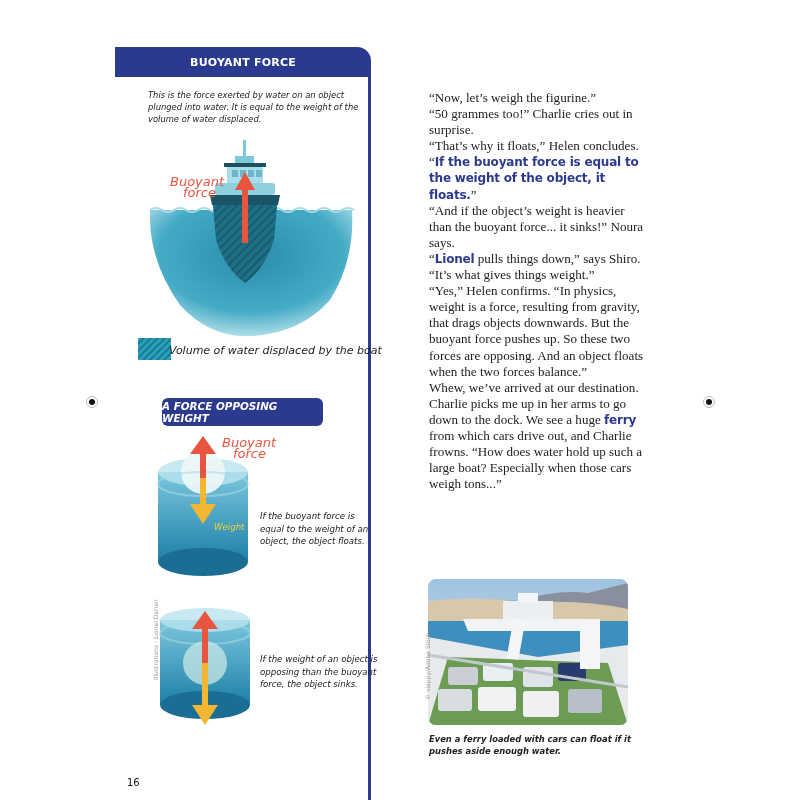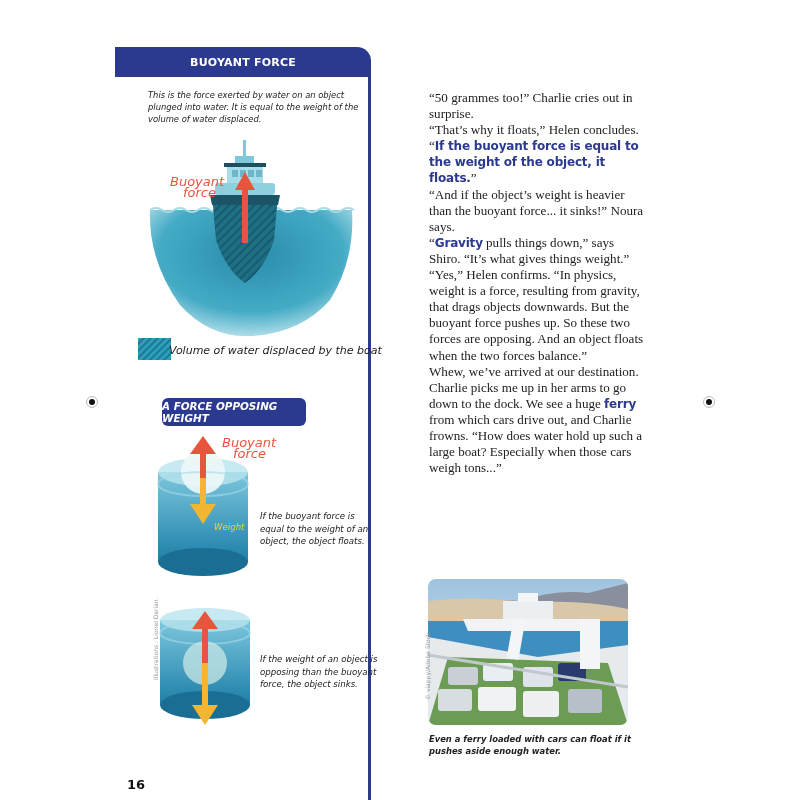--- a/index.html
+++ b/index.html
@@ -9,31 +9,31 @@
   .panel-header { position: absolute; left: 115px; top: 47px; width: 256px; height: 30px; background: #2b3a8f; border-top-right-radius: 14px; color: #fff; display: flex; align-items: center; justify-content: center; }
   .panel-header span { font-family: "DejaVu Sans", sans-serif; font-weight: bold; font-size: 11px; letter-spacing: 0.2px; }
   .panel-rule { position: absolute; left: 368px; top: 60px; width: 3px; height: 740px; background: #2b3a8f; }
 
   .intro { position: absolute; left: 148px; top: 89px; width: 215px; font-family: "DejaVu Sans", sans-serif; font-style: italic; font-size: 8.4px; line-height: 12px; color: #222; }
 
   .fig-ship { position: absolute; left: 140px; top: 140px; width: 225px; height: 200px; }
   .legend-swatch { position: absolute; left: 138px; top: 338px; width: 33px; height: 22px; background: repeating-linear-gradient(135deg, #2a9fb8 0 3px, #1b7d98 3px 5px); }
   .legend-text { position: absolute; left: 169px; top: 344px; font-family: "DejaVu Sans", sans-serif; font-style: italic; font-size: 11px; color: #222; white-space: nowrap; }
 
-  .pill { position: absolute; left: 162px; top: 398px; width: 144px; height: 28px; background: #2b3a8f; border-radius: 6px; color: #fff; display: flex; align-items: center; justify-content: center; }
+  .pill { position: absolute; left: 162px; top: 398px; width: 161px; height: 28px; background: #2b3a8f; border-radius: 6px; color: #fff; display: flex; align-items: center; justify-content: center; }
   .pill span { font-family: "DejaVu Sans", sans-serif; font-style: italic; font-weight: bold; font-size: 10.4px; }
 
   .fig-cyl { position: absolute; }
   .cyl-text { position: absolute; font-family: "DejaVu Sans", sans-serif; font-style: italic; font-size: 8.6px; line-height: 12.5px; color: #222; width: 120px; }
   .lbl-buoy { position: absolute; font-family: "DejaVu Sans", sans-serif; font-style: italic; font-size: 13px; line-height: 11px; color: #e8553f; text-align: right; }
   .lbl-weight { position: absolute; font-family: "DejaVu Sans", sans-serif; font-style: italic; font-size: 8.6px; color: #e9d43a; }
 
   .credit-left { position: absolute; left: 152px; top: 680px; transform: rotate(-90deg); transform-origin: left top; font-family: "DejaVu Sans", sans-serif; font-size: 6px; color: #999; white-space: nowrap; }
 
-  .page-num { position: absolute; left: 127px; top: 777px; font-family: "DejaVu Sans", sans-serif; font-weight: bold; font-size: 13px; color: #111; }
+  .page-num { position: absolute; left: 127px; top: 777px; font-family: "DejaVu Sans", sans-serif; font-weight: normal; font-size: 10px; color: #111; }
 
   
   .reg { position: absolute; width: 10px; height: 10px; border-radius: 50%; border: 1px solid #bbb; display: flex; align-items: center; justify-content: center; }
   .reg::after { content: ""; width: 6px; height: 6px; border-radius: 50%; background: #111; }
 
   
   .story { position: absolute; left: 429px; top: 90px; width: 215px; font-family: "Liberation Serif", "DejaVu Serif", serif; font-size: 13.1px; line-height: 16.1px; color: #222; }
   .story p { margin: 0; }
   .hl { font-family: "DejaVu Sans", sans-serif; font-weight: bold; color: #2b3a8f; font-size: 12px; letter-spacing: -0.2px; }
 
@@ -132,24 +132,25 @@
   <rect x="47" y="58" width="6" height="42" fill="#f2b632"></rect>
   <polygon points="50,120 37,100 63,100" fill="#f2b632"></polygon>
 </svg>
 <div class="cyl-text" style="left:260px; top:653px;">If the weight of an object is opposing than the buoyant force, the object sinks.</div>
 
 <div class="credit-left">Illustrations : Lionel Darian.</div>
 
 <div class="page-num">16</div>
 
 <div class="story" id="story">
+    <p><span>“Now, let’s weigh the figurine.”</span></p>
     <p><span>“50 grammes too!” Charlie cries out in surprise.</span></p>
     <p><span>“That’s why it floats,” Helen concludes. “</span><span class="hl">If the buoyant force is equal to the weight of the object, it floats.</span><span>”</span></p>
     <p><span>“And if the object’s weight is heavier than the buoyant force... it sinks!” Noura says.</span></p>
-    <p><span>“</span><span class="hl">Gravity</span><span> pulls things down,” says Shiro. “It’s what gives things weight.”</span></p>
+    <p><span>“</span><span class="hl">Lionel</span><span> pulls things down,” says Shiro. “It’s what gives things weight.”</span></p>
     <p><span>“Yes,” Helen confirms. “In physics, weight is a force, resulting from gravity, that drags objects downwards. But the buoyant force pushes up. So these two forces are opposing. And an object floats when the two forces balance.”</span></p>
     <p><span>Whew, we’ve arrived at our destination. Charlie picks me up in her arms to go down to the dock. We see a huge </span><span class="hl">ferry</span><span> from which cars drive out, and Charlie frowns. “How does water hold up such a large boat? Especially when those cars weigh tons...”</span></p>
   </div>
 
 <svg class="photo" viewBox="0 0 200 146" preserveAspectRatio="none">
   <defs>
     <linearGradient id="sky" x1="0" y1="0" x2="0" y2="1">
       <stop offset="0%" stop-color="#9fc3e0"></stop>
       <stop offset="100%" stop-color="#d8e6ef"></stop>
     </linearGradient>

